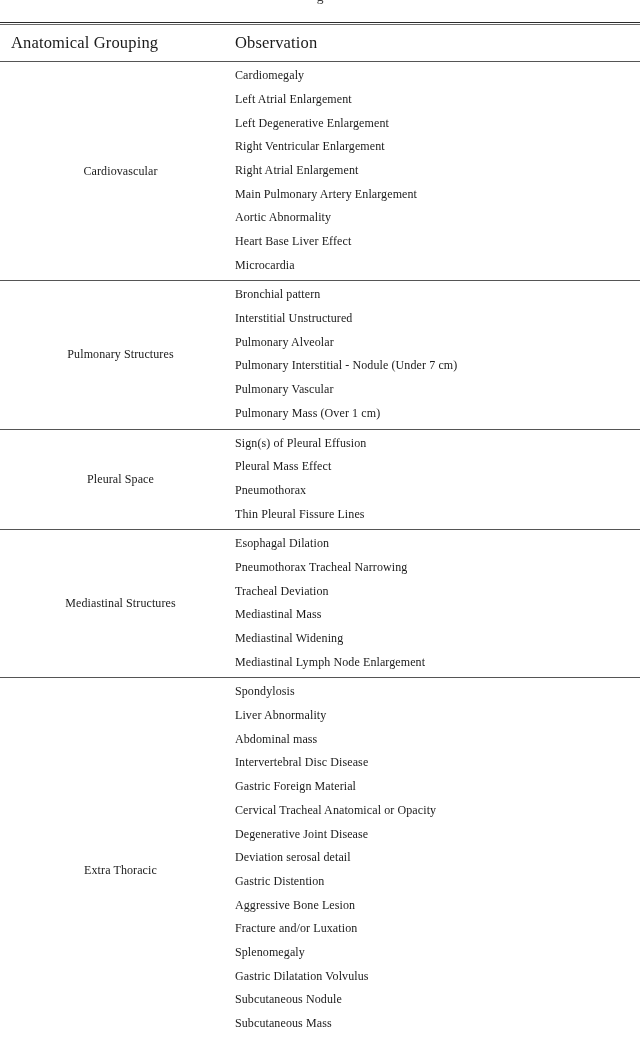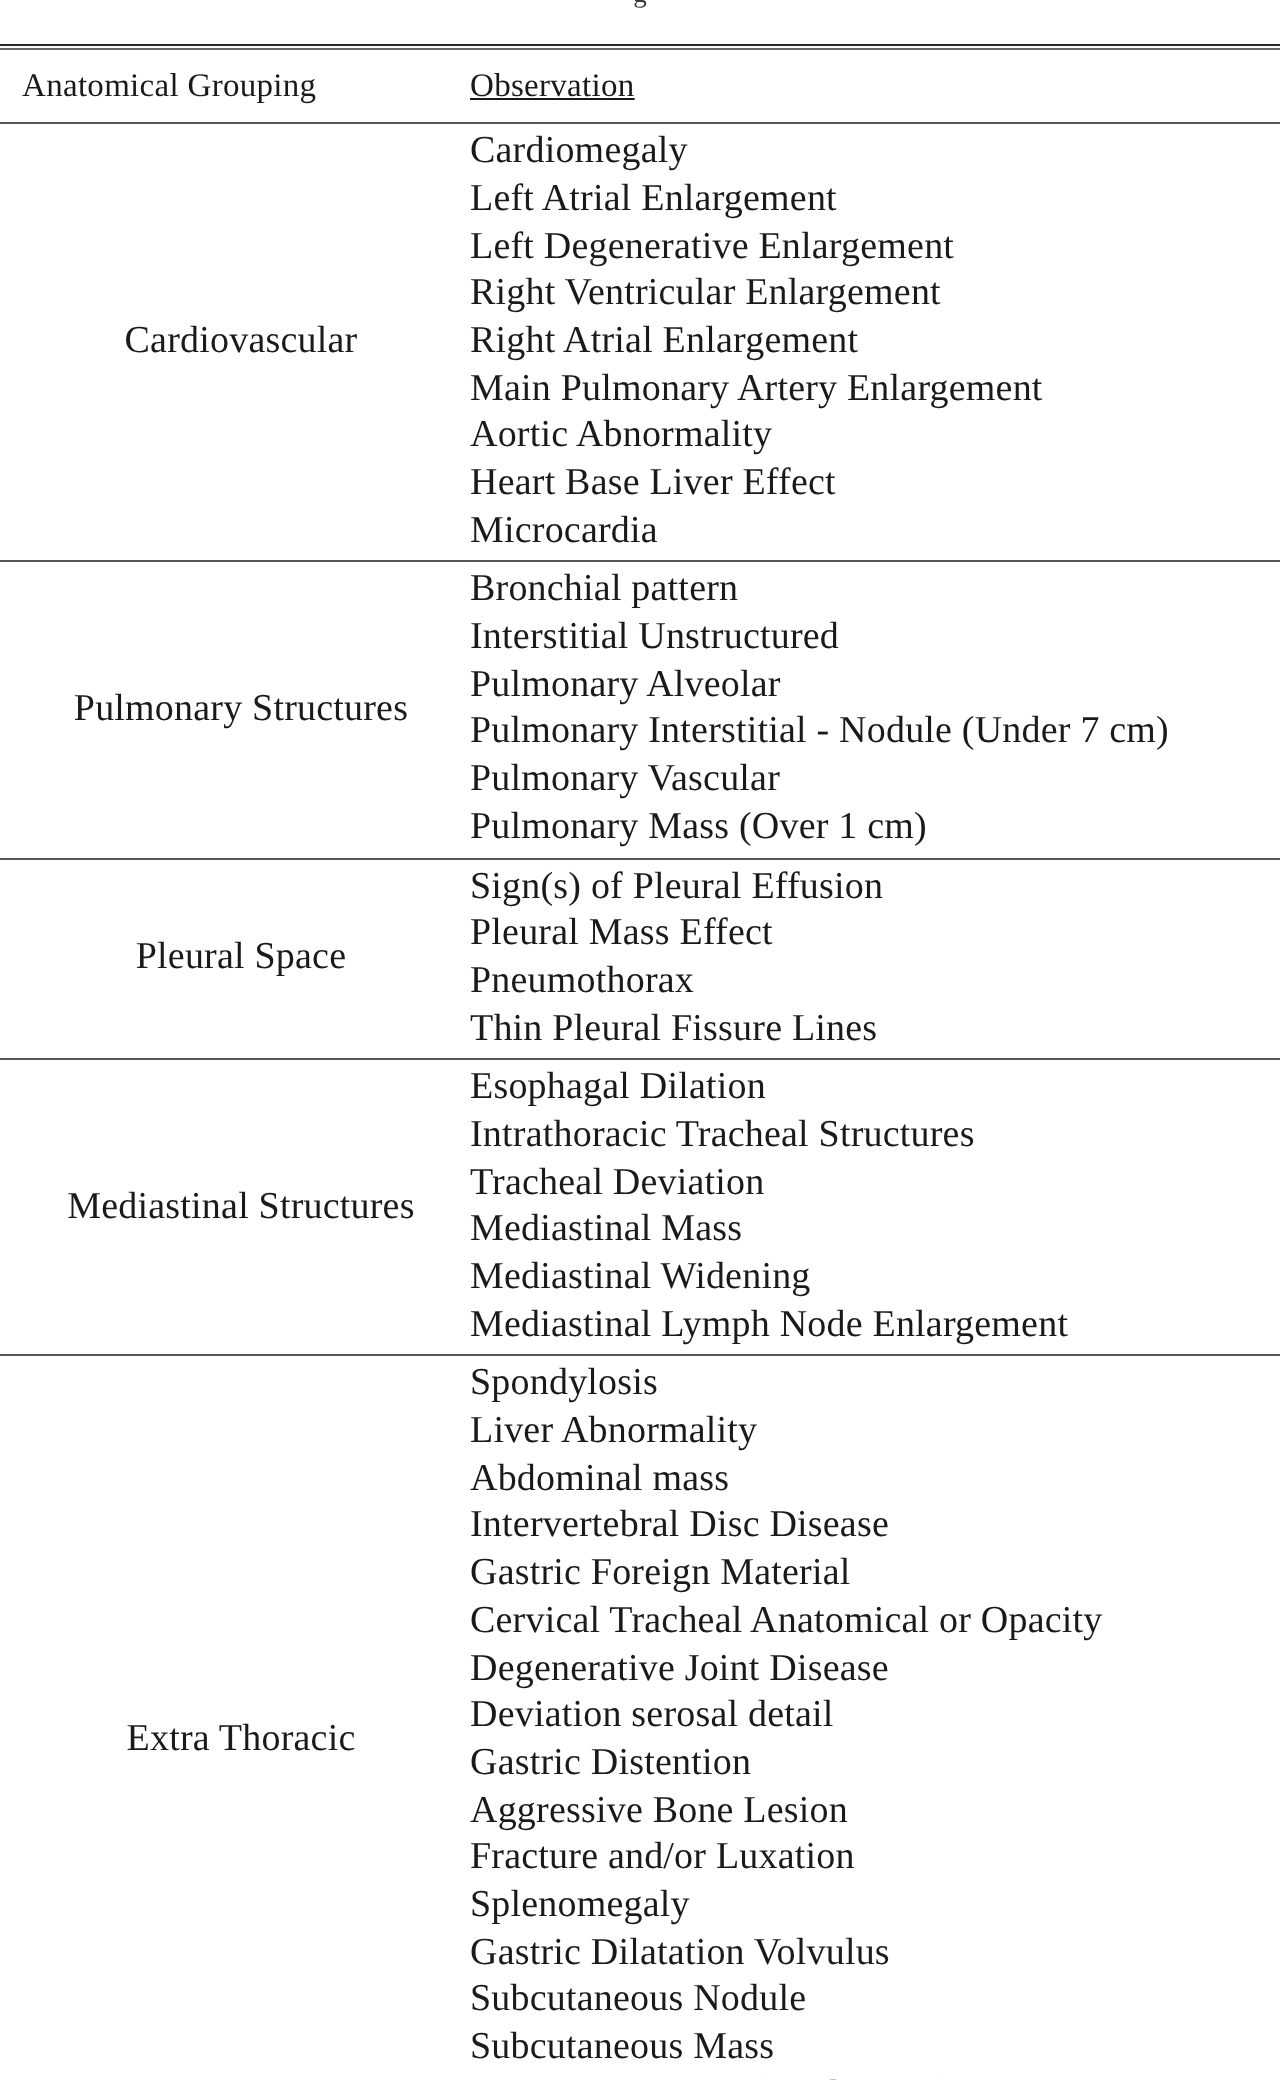--- a/index.html
+++ b/index.html
@@ -61,26 +61,26 @@
   thead th {
     font-weight: normal;
     text-align: left;
     font-size: 16.5px;
     padding: 0;
     height: 36px;
     vertical-align: middle;
     letter-spacing: 0.15px;
   }
   thead th.h-group { padding-left: 11px; }
-  thead th.h-obs   { padding-left: 5px; text-decoration: underline; }
+  thead th.h-obs   { padding-left: 5px; }
 
   tbody td {
     padding: 0;
     vertical-align: middle;
-    font-size: 19px;
+    font-size: 12px;
     letter-spacing: 0.1px;
   }
   tbody td.group-cell {
     padding-left: 11px;
     text-align: center;
     white-space: nowrap;
   }
   tbody td.obs-cell {
     padding-left: 5px;
     padding-top: 2px;
@@ -166,21 +166,21 @@
         </tr>
         <tr class="section-sep">
           <td colspan="2">
             <div class="rule-mid"></div>
           </td>
         </tr>
         <tr>
           <td class="group-cell">Mediastinal Structures</td>
           <td class="obs-cell">
             <div class="obs-line">Esophagal Dilation</div>
-            <div class="obs-line">Intrathoracic Tracheal Structures</div>
+            <div class="obs-line">Pneumothorax Tracheal Narrowing</div>
             <div class="obs-line">Tracheal Deviation</div>
             <div class="obs-line">Mediastinal Mass</div>
             <div class="obs-line">Mediastinal Widening</div>
             <div class="obs-line">Mediastinal Lymph Node Enlargement</div>
           </td>
         </tr>
         <tr class="section-sep">
           <td colspan="2">
             <div class="rule-mid"></div>
           </td>

